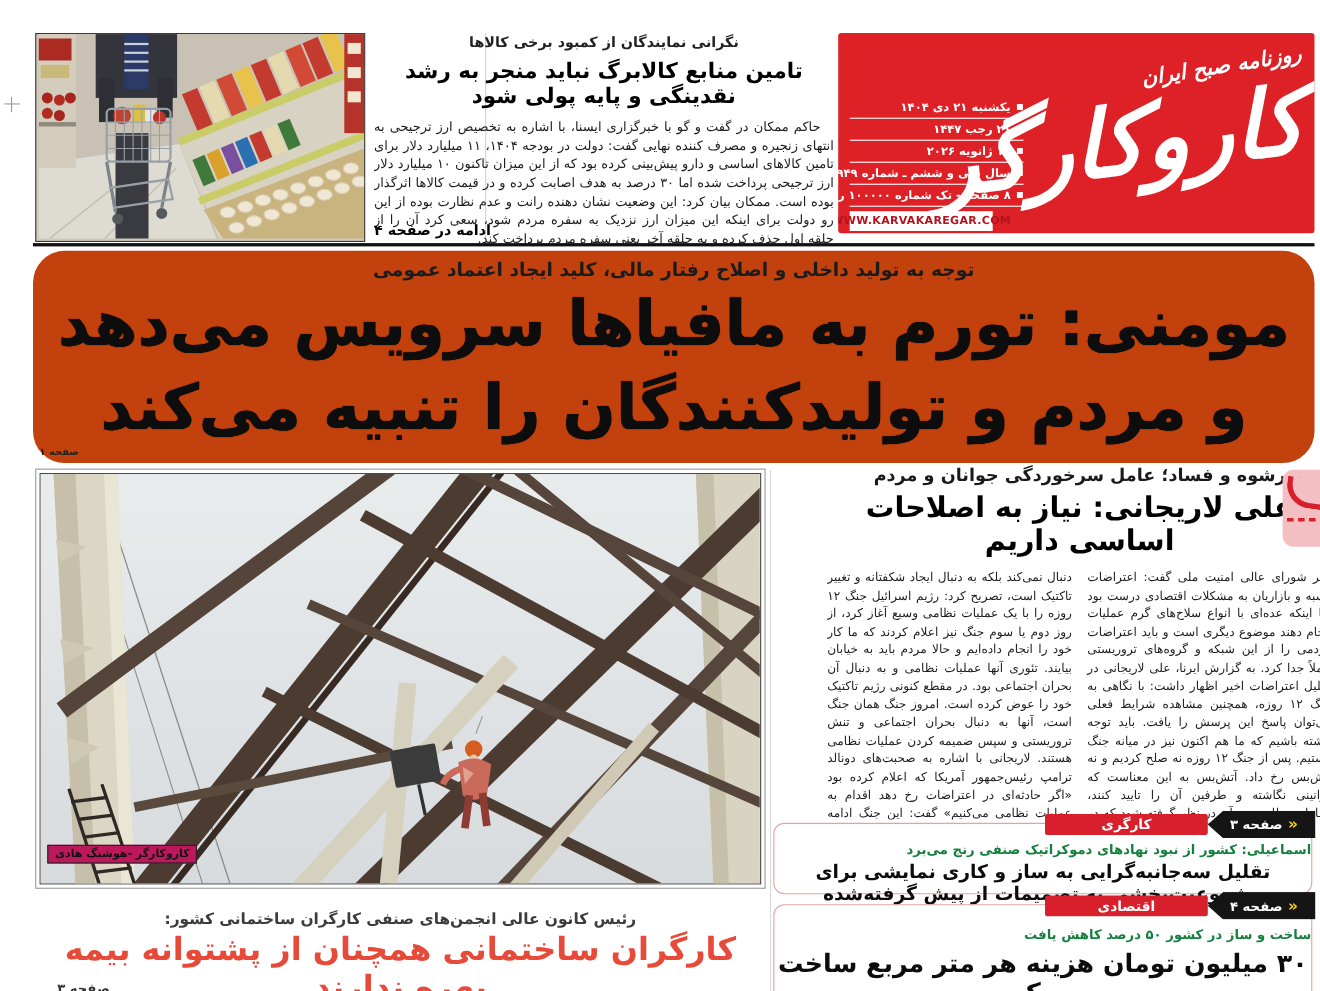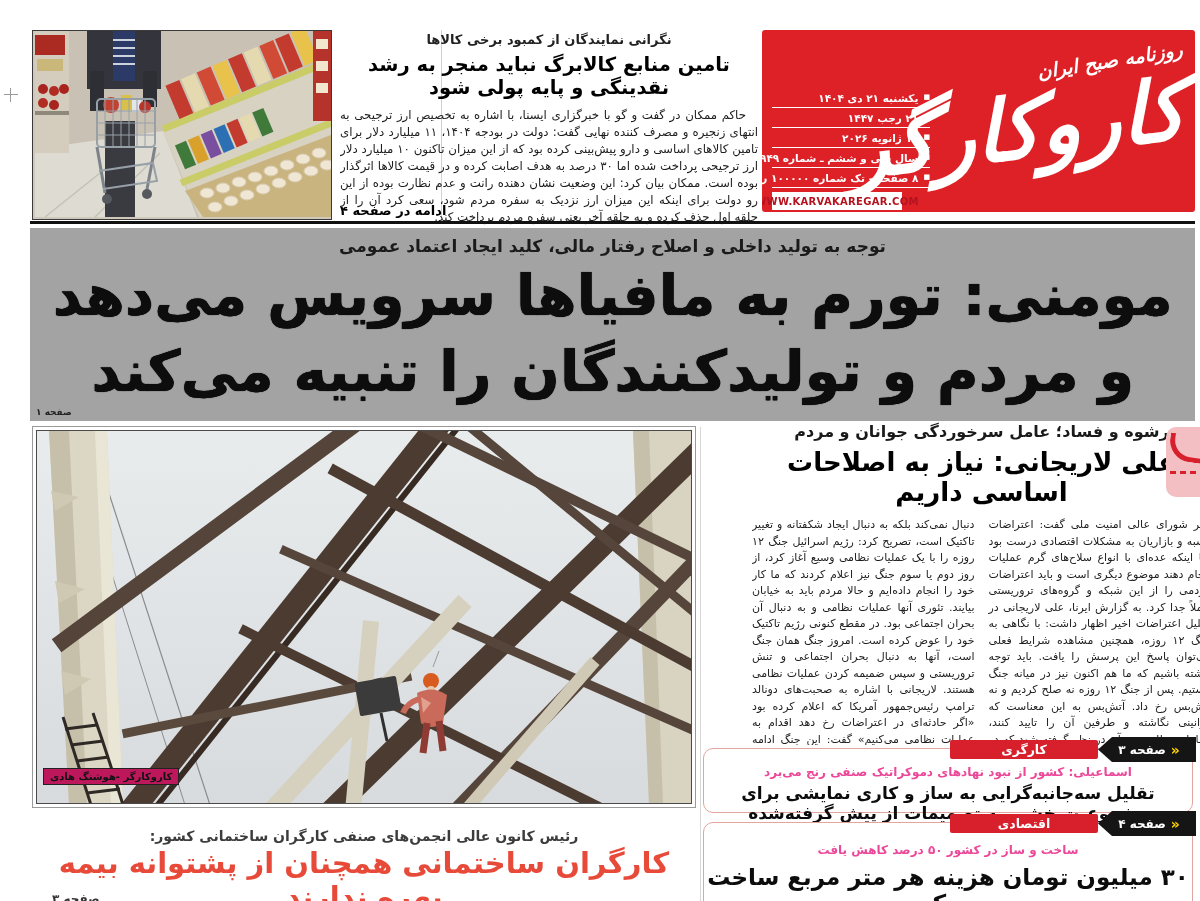--- a/index.html
+++ b/index.html
@@ -30,21 +30,21 @@
   .masthead .tagline{position:absolute;top:8px;right:14px;font-size:19px;font-weight:bold;font-style:italic;transform:rotate(-9deg);transform-origin:right top;}
   .masthead .logo{position:absolute;top:34px;right:8px;width:300px;text-align:center;font-size:84px;font-weight:bold;font-style:italic;line-height:1.5;transform:rotate(-7deg) skewX(-4deg);letter-spacing:-3px;}
   .masthead .dates{position:absolute;left:10px;top:58px;width:158px;}
   .masthead .date-row{display:flex;align-items:center;justify-content:flex-start;gap:5px;height:19px;border-bottom:1px solid #fff;font-size:10.5px;font-weight:bold;white-space:nowrap;}
   .masthead .date-row .sq{font-size:7px;line-height:1;}
   .masthead .site{position:absolute;left:10px;top:162px;width:130px;height:18px;background:#fff;color:#b5121f;font-weight:bold;font-size:10px;display:flex;align-items:center;justify-content:center;direction:ltr;letter-spacing:.3px;}
 
   .black-rule{left:30px;top:221px;width:1165px;height:3px;background:#111;}
 
   
-  .lead{left:30px;top:228px;width:1165px;height:193px;background:#a3a3a3;}
+  .lead{left:30px;top:228px;width:1165px;height:193px;background:#c2410c;border-radius:29px;}
   .lead .kicker{padding-top:8px;text-align:center;font-size:17px;font-weight:bold;color:#1b1b1b;}
   .lead .h1{text-align:center;font-weight:bold;color:#0d0d0d;font-size:57px;line-height:74px;margin-top:2px;letter-spacing:-1px;text-shadow:0 0 1px #0d0d0d,0.5px 0 0 #0d0d0d;}
   .lead .pageref{position:absolute;left:6px;bottom:4px;font-size:9px;font-weight:bold;color:#222;}
 
   
   .constr{left:32px;top:426px;width:664px;height:382px;border:1px solid #9a9a9a;background:#fff;padding:3px;box-sizing:border-box;}
   .constr .inner{width:100%;height:100%;border:1px solid #4a4a4a;box-sizing:border-box;background:#e2e5e7;overflow:hidden;}
   .constr .credit{position:absolute;left:10px;bottom:22px;background:#be185d;border:1px solid #222;font-size:10px;font-weight:bold;color:#111;padding:2px 6px;white-space:nowrap;}
 
   .constr-kicker{left:32px;top:828px;width:664px;text-align:center;font-size:14px;font-weight:bold;color:#3c3c3c;}
@@ -60,21 +60,21 @@
   .larijani .cols{display:flex;gap:14px;margin-top:10px;height:228px;overflow:hidden;}
   .larijani .col{flex:1;font-size:11px;line-height:16.5px;color:#1d1d1d;text-align:justify;}
   .larijani .more{margin-top:3px;text-align:left;font-size:13px;font-weight:bold;color:#000;}
 
   .edge-tab{right:0;top:427px;width:34px;height:70px;background:#f3bfc3;border-radius:10px 0 0 10px;overflow:hidden;}
   .edge-tab .stroke1{position:absolute;right:-8px;top:8px;width:34px;height:22px;border:5px solid #d7202c;border-top:none;border-right:none;border-radius:0 0 0 22px;transform:rotate(8deg);}
   .edge-tab .stroke2{position:absolute;right:4px;top:44px;width:26px;border-top:3px dashed #d7202c;}
 
   
   .teaser{left:703px;width:490px;border:1.5px solid #e2a49e;border-radius:10px;background:#fff;box-sizing:border-box;}
-  .teaser .kicker{text-align:center;font-size:12px;font-weight:bold;color:#ec4899;}
+  .teaser .kicker{font-size:12px;font-weight:bold;color:#15803d;}
   .teaser .headline{text-align:center;font-weight:bold;color:#0c0c0c;letter-spacing:-.3px;}
   .teaser-1{top:748px;height:65px;}
   .teaser-1 .kicker{margin-top:16px;}
   .teaser-1 .headline{font-size:17px;margin-top:4px;}
   .teaser-2{top:822px;height:92px;}
   .teaser-2 .kicker{margin-top:20px;}
   .teaser-2 .headline{font-size:23px;margin-top:7px;}
 
   .sec-label{position:absolute;top:-12px;right:6px;height:25px;display:flex;align-items:center;}
   .sec-label .red{background:#d7202c;color:#fff;height:19px;min-width:148px;display:flex;align-items:center;justify-content:center;font-size:12.5px;font-weight:bold;border-radius:2px;}

